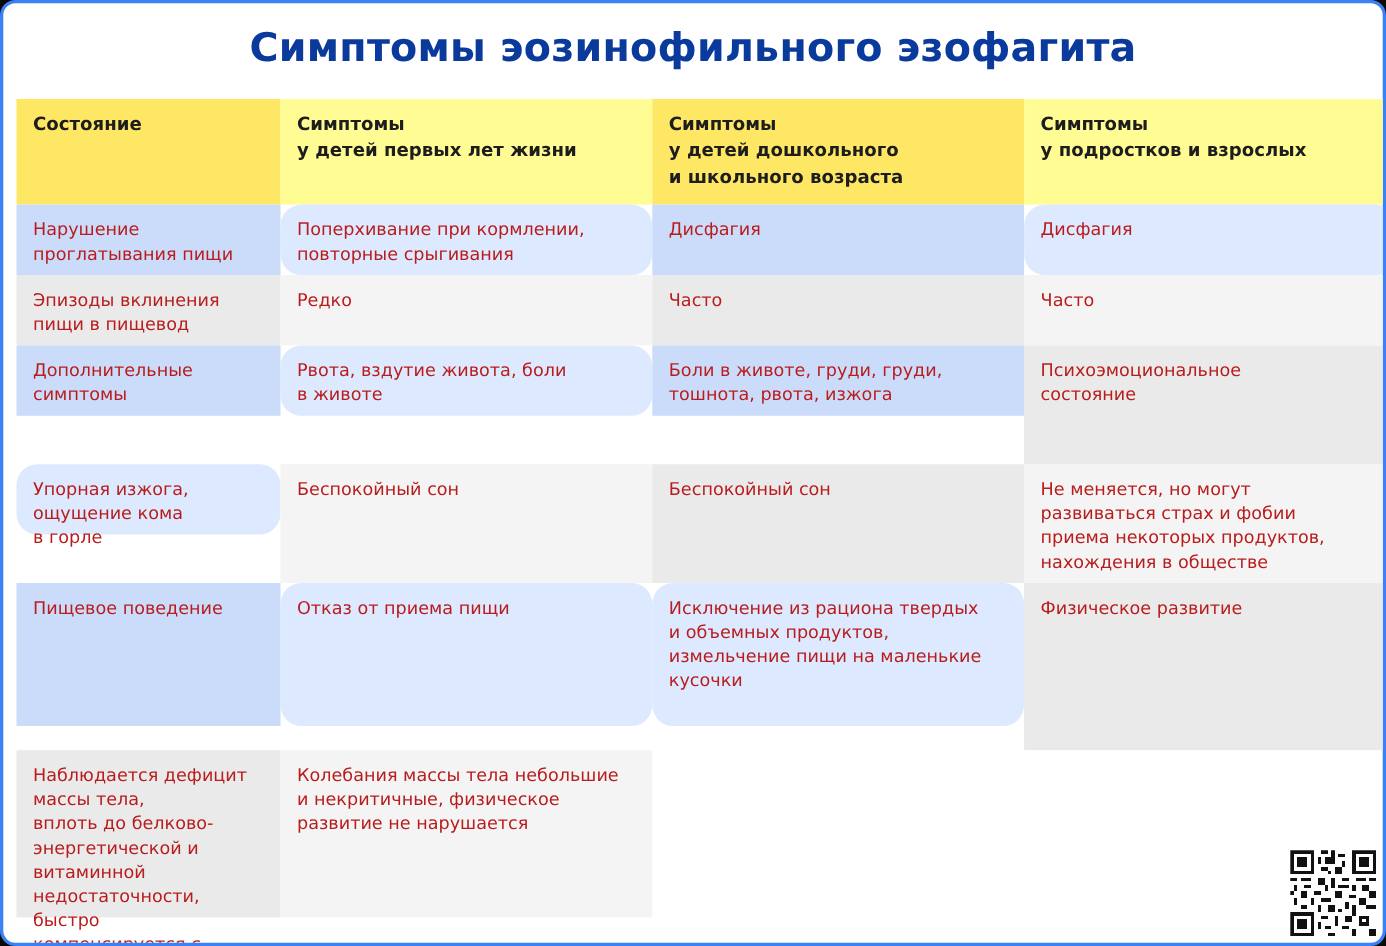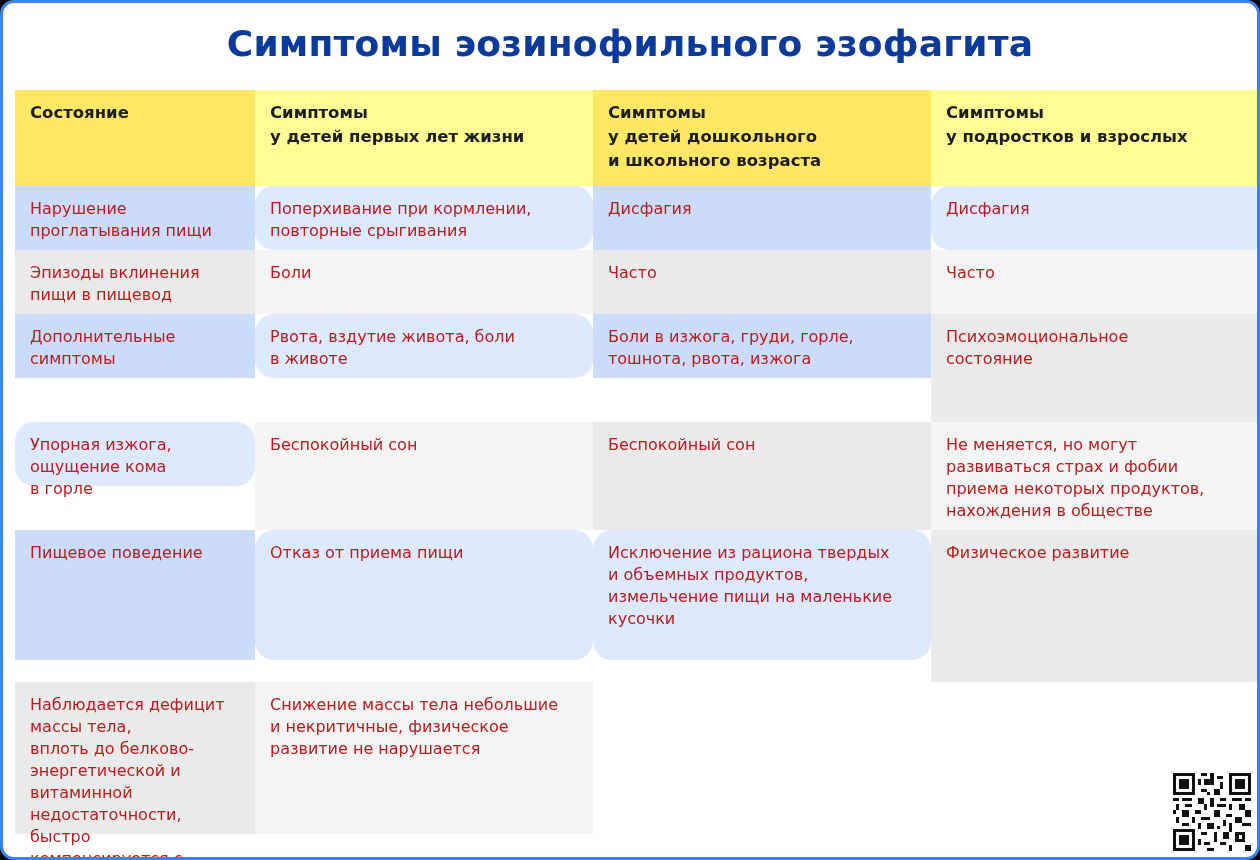--- a/index.html
+++ b/index.html
@@ -64,29 +64,29 @@
 
     <div class="cell b-dark" style="height:64px">Нарушение
 проглатывания пищи</div>
     <div class="cell b-light" style="height:64px">Поперхивание при кормлении,
 повторные срыгивания</div>
     <div class="cell b-dark" style="height:64px">Дисфагия</div>
     <div class="cell b-light" style="height:64px">Дисфагия</div>
 
     <div class="cell g-dark" style="height:64px">Эпизоды вклинения
 пищи в пищевод</div>
-    <div class="cell g-light" style="height:64px">Боли</div>
+    <div class="cell g-light" style="height:64px">Редко</div>
     <div class="cell g-dark" style="height:64px">Часто</div>
     <div class="cell g-light" style="height:64px">Часто</div>
 
     <div class="cell b-dark" style="height:64px">Дополнительные
 симптомы</div>
     <div class="cell b-light" style="height:64px">Рвота, вздутие живота, боли
 в животе</div>
-    <div class="cell b-dark" style="height:64px">Боли в изжога, груди, горле,
+    <div class="cell b-dark" style="height:64px">Боли в животе, груди, груди,
 тошнота, рвота, изжога</div>
     <div class="cell g-dark" style="height:108px">Психоэмоциональное
 состояние</div>
 
     <div class="cell b-light" style="height:64px">Упорная изжога, ощущение кома
 в горле</div>
     <div class="cell g-light" style="height:108px">Беспокойный сон</div>
     <div class="cell g-dark" style="height:108px">Беспокойный сон</div>
     <div class="cell g-light" style="height:108px">Не меняется, но могут
 развиваться страх и фобии
@@ -100,21 +100,21 @@
 измельчение пищи на маленькие
 кусочки</div>
 
     <div class="cell g-dark" style="height:152px">Физическое развитие</div>
     <div class="cell g-dark" style="height:152px">Наблюдается дефицит массы тела,
 вплоть до белково-
 энергетической и витаминной
 недостаточности, быстро
 компенсируется с помощью
 специальных смесей</div>
-    <div class="cell g-light" style="height:152px">Снижение массы тела небольшие
+    <div class="cell g-light" style="height:152px">Колебания массы тела небольшие
 и некритичные, физическое
 развитие не нарушается</div>
   </div>
 
   <svg class="qr" viewBox="0 0 25 25" shape-rendering="crispEdges">
     <rect x="0" y="0" width="25" height="25" fill="#fff"></rect>
     <g fill="#111">
 
       <rect x="0" y="0" width="7" height="7"></rect>
         <rect x="1" y="1" width="5" height="5" fill="#fff"></rect>

